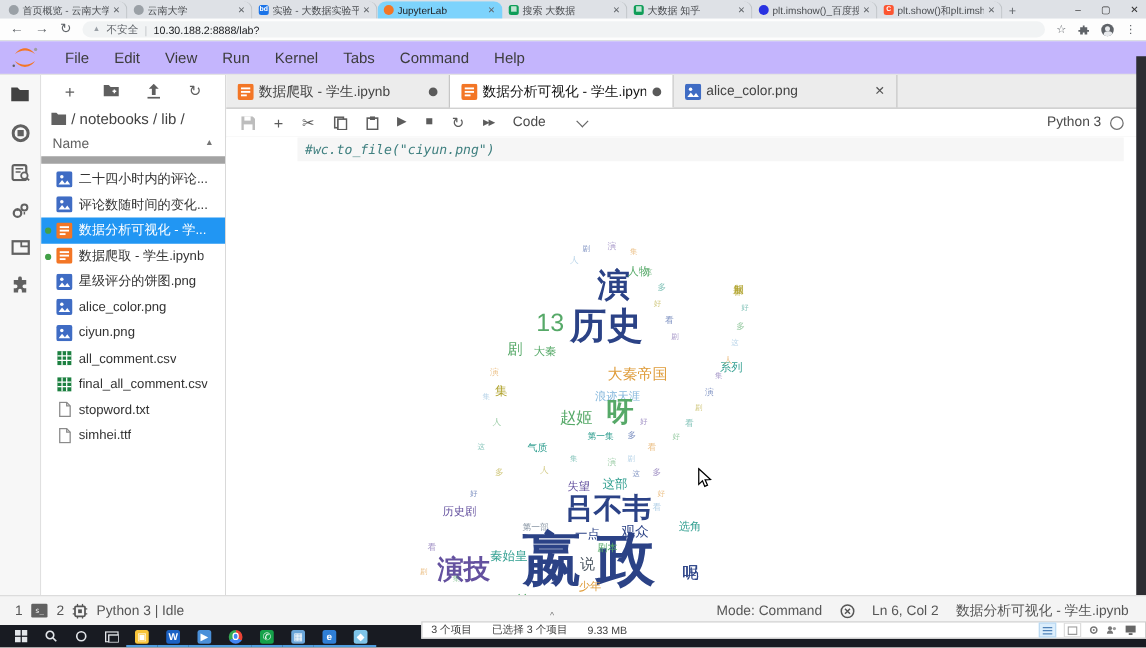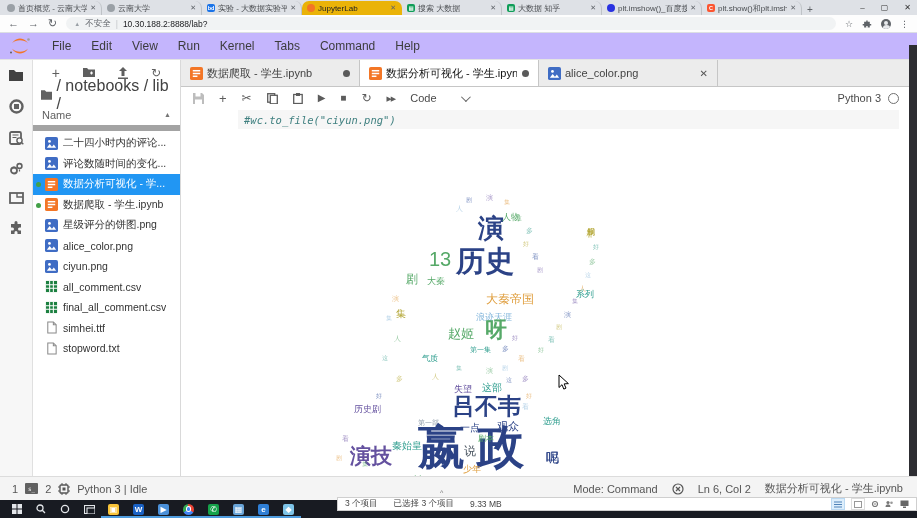--- a/index.html
+++ b/index.html
@@ -3,21 +3,21 @@
 <meta charset="utf-8">
 <style>
   html,body{margin:0;padding:0;background:#888;}
   .screen{position:relative;width:917px;height:518px;background:#fff;overflow:hidden;
     font-family:"Liberation Sans","DejaVu Sans",sans-serif;-webkit-font-smoothing:antialiased;}
   
   #tabstrip{position:absolute;left:0;top:0;right:0;height:15px;background:#dee1e6;display:flex;align-items:flex-end;}
   .tabs-holder{display:flex;height:14px;padding-left:2px;}
   .btab{width:100px;box-sizing:border-box;display:flex;align-items:center;gap:3px;padding:0 5px;
     font-size:8px;color:#4a4d51;border-right:1px solid #bfc3c7;border-radius:7px 7px 0 0;overflow:hidden;}
-  .btab.active{background:#eab308;border-right:1px solid transparent;color:#202124;}
+  .btab.active{background:#7dd3fc;border-right:1px solid transparent;color:#202124;}
   .fav{width:8px;height:8px;flex:none;border-radius:2px;font-size:5.5px;line-height:8px;text-align:center;color:#fff;font-weight:bold;}
   .btitle{flex:1;white-space:nowrap;overflow:hidden;}
   .bx{flex:none;font-size:7px;color:#5f6368;}
   .newtab{width:16px;text-align:center;font-size:10px;color:#5f6368;}
   .winctl{position:absolute;right:6px;top:0;height:14px;display:flex;gap:16px;align-items:center;font-size:8px;color:#333;}
   #addrbar{position:absolute;left:0;top:15px;right:0;height:18px;background:#fdfdfd;border-bottom:1px solid #dcdfe3;
     display:flex;align-items:center;padding:0 8px;gap:9px;box-sizing:border-box;}
   .navg{font-size:11px;color:#5f6368;line-height:1;}
   .omnibox{flex:1;height:13px;background:#f1f3f4;border-radius:7px;display:flex;align-items:center;
     padding:0 8px;font-size:8.5px;color:#5f6368;gap:5px;min-width:0;}
@@ -33,21 +33,21 @@
     display:flex;align-items:center;padding-left:8px;box-sizing:border-box;}
   .jlogo{margin-right:10px;}
   .menu-item{padding:0 10px;font-size:12px;color:#3c3c3c;}
   
   #activitybar{position:absolute;left:0;top:60px;width:33px;bottom:42px;background:#f7f7f7;border-right:1px solid #e0e0e0;
     display:flex;flex-direction:column;align-items:center;padding-top:9px;gap:17px;box-sizing:border-box;color:#616161;}
   #activitybar svg{display:block;}
   
   #filepanel{position:absolute;left:33px;top:60px;width:148px;bottom:42px;background:#fff;border-right:1px solid #d9d9d9;box-sizing:border-box;}
   .fb-toolbar{height:25px;display:flex;align-items:center;justify-content:space-around;padding:0 8px;color:#5f5f5f;}
-  .fb-crumb{height:19px;display:flex;align-items:center;font-size:16px;color:#424242;padding:0 8px;gap:4px;}
+  .fb-crumb{height:19px;display:flex;align-items:center;font-size:12px;color:#424242;padding:0 8px;gap:4px;}
   .fb-head{height:21px;display:flex;align-items:center;justify-content:space-between;padding:0 9px;font-size:11px;color:#616161;border-bottom:6px solid #a3a3a3;text-align:center;}
   .fb-head .sort{font-size:7px;color:#757575;}
   #filelist{padding-top:2px;}
   .frow{height:20.5px;display:flex;align-items:center;gap:5px;padding:0 4px 0 12px;font-size:10.5px;color:#333;position:relative;white-space:nowrap;}
   .frow .fname{overflow:hidden;text-overflow:ellipsis;}
   .frow.selected{background:#2196f3;color:#fff;}
   .frow .rundot{position:absolute;left:3px;top:8px;width:5px;height:5px;border-radius:50%;background:#43a047;}
   .ficon{width:13px;height:13px;flex:none;}
   
   #main{position:absolute;left:181px;top:60px;right:0;bottom:42px;background:#fff;}
@@ -313,28 +313,28 @@
               <rect x="1" y="1" width="12" height="12" fill="#1c8040"></rect>
               <path d="M1 5h12M1 9h12M5 1v12M9 1v12" stroke="#fff" stroke-width="1.1"></path>
             </svg></span>
           <span class="fname">final_all_comment.csv</span>
         </div>
         <div class="frow">
           <span class="ficon"><svg viewBox="0 0 14 14" width="13" height="13">
               <path d="M3 1h6l3 3v9H3z" fill="#fff" stroke="#8a8a8a" stroke-width="1.1"></path>
               <path d="M9 1v3h3" fill="none" stroke="#8a8a8a" stroke-width="1.1"></path>
             </svg></span>
-          <span class="fname">simhei.ttf</span>
+          <span class="fname">stopword.txt</span>
         </div>
         <div class="frow">
           <span class="ficon"><svg viewBox="0 0 14 14" width="13" height="13">
               <path d="M3 1h6l3 3v9H3z" fill="#fff" stroke="#8a8a8a" stroke-width="1.1"></path>
               <path d="M9 1v3h3" fill="none" stroke="#8a8a8a" stroke-width="1.1"></path>
             </svg></span>
-          <span class="fname">stopword.txt</span>
+          <span class="fname">simhei.ttf</span>
         </div>
       </div>
   </div>
 
   <div id="main">
     <div id="doctabs">
         <div class="dtab">
           <span class="ficon"><svg viewBox="0 0 14 14" width="13" height="13">
               <rect width="14" height="14" rx="2" fill="#f37626"></rect>
               <rect x="3" y="3.2" width="8" height="1.6" fill="#fff"></rect>

